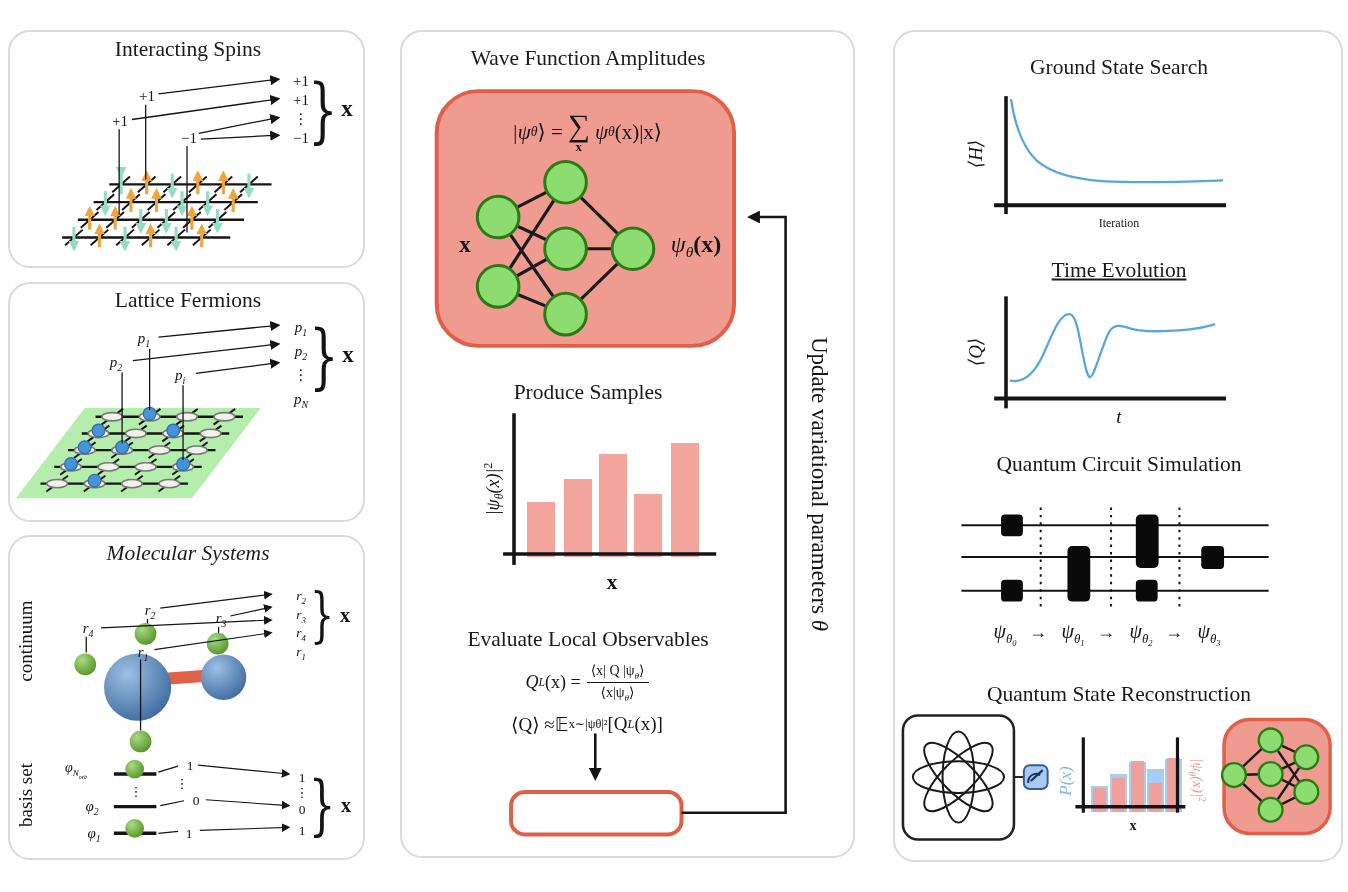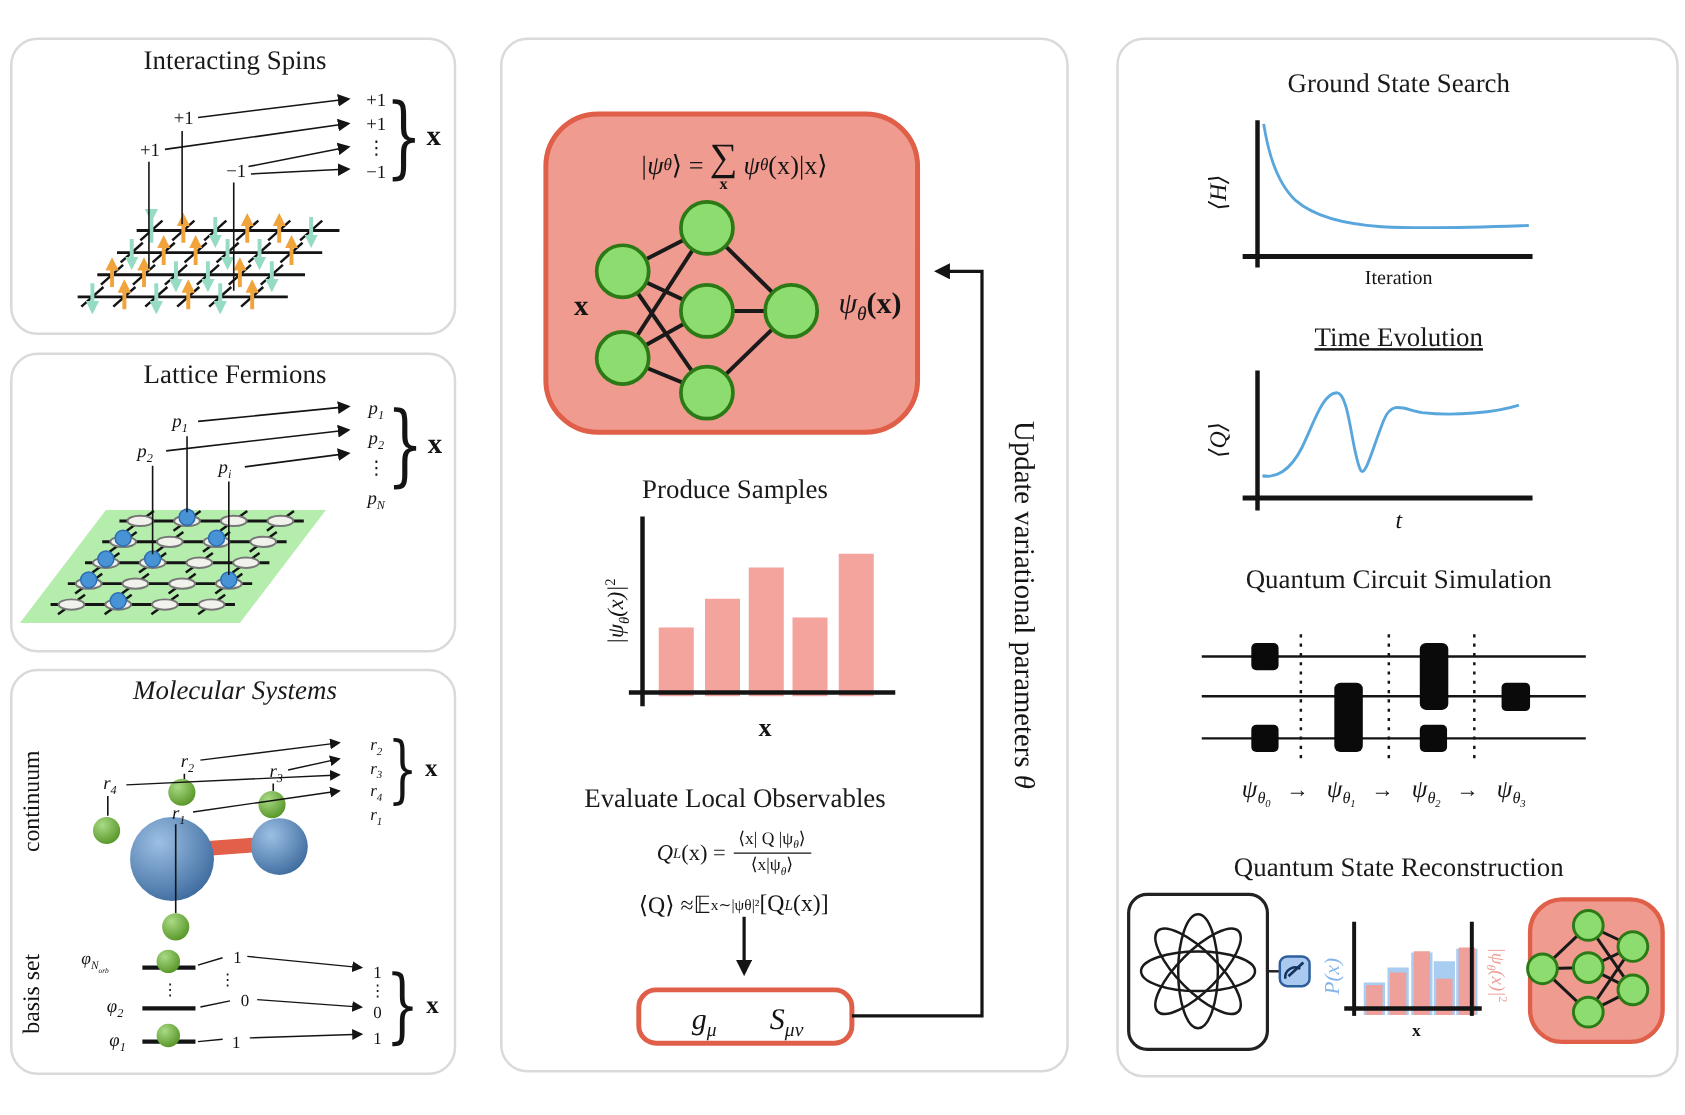--- a/index.html
+++ b/index.html
@@ -341,20 +341,21 @@
       <circle cx="233" cy="217" r="21"></circle>
     </g>
     <g stroke="#141414">
       <line x1="113" y1="383" x2="113" y2="536" stroke-width="3.6"></line>
       <line x1="102" y1="525" x2="317" y2="525" stroke-width="3.6"></line>
     </g>
     <line x1="195" y1="706" x2="195" y2="750" stroke="#141414" stroke-width="2.6" marker-end="url(#mfb)"></line>
     <rect x="110" y="765" width="172" height="43" rx="14" fill="#ffffff" stroke="#e05f49" stroke-width="4"></rect>
     <path d="M282,786 L387,786 L387,185 L352,185" fill="none" stroke="#141414" stroke-width="2.6" marker-end="url(#mfb)"></path>
   </svg>
+  <div class="ptitle" style="left:186px;top:26px;">Wave Function Amplitudes</div>
   <div class="eqrow" style="left:55px;top:72px;width:260px;height:56px;font-size:21px;">
     <span class="it">|ψ</span>
       <sub class="it">θ</sub>
       <span>⟩ =</span>
     <span class="sumstack">
         <span class="sg">∑</span>
         <span class="su">x</span>
       </span>
     <span class="it">ψ</span>
       <sub class="it">θ</sub>
@@ -375,24 +376,20 @@
       <span class="den"><span>⟨x|ψ</span><sub class="it">θ</sub><span>⟩</span></span>
     </span>
   </div>
   <div class="eqrow" style="left:45px;top:678px;width:280px;height:28px;font-size:19px;">
     <span>⟨Q⟩ ≈ </span>
       <span style="font-family:'DejaVu Sans',sans-serif;">𝔼</span>
       <sub>x∼|ψθ|²</sub>
       <span> [Q</span>
       <sub class="it">L</sub>
       <span>(x)]</span>
-  </div>
-  <div class="gbox-inner it" style="left:110px;top:765px;width:172px;height:43px;padding:0 20px;">
-    <span><span>g</span><sub>μ</sub></span>
-    <span><span>S</span><sub>μν</sub></span>
   </div>
   <span class="rotcw" style="left:417px;top:452px;font-size:23px;"><span>Update variational parameters </span><i>θ</i></span>
 </div>
 
 <div class="panel" style="left:893px;top:30px;width:450px;height:832px;text-align:right;">
   <div class="abs" style="left:194px;top:712px;width:95px;height:68px;">
     <div class="rbar-blue" style="left: 1.5px; width: 17px; height: 26px;"></div>
     <div class="rbar-blue" style="left: 20.5px; width: 17px; height: 38px;"></div>
     <div class="rbar-blue" style="left: 39.5px; width: 17px; height: 50px;"></div>
     <div class="rbar-blue" style="left: 57.5px; width: 17px; height: 43px;"></div>
@@ -468,21 +465,21 @@
           <circle cx="379" cy="713" r="12"></circle>
           <circle cx="379" cy="747" r="12"></circle>
         <circle cx="379" cy="783" r="12"></circle>
           <circle cx="415" cy="730" r="12"></circle>
           <circle cx="415" cy="765" r="12"></circle>
       </g>
     </g>
   </svg>
   <div class="ptitle" style="left:224px;top:35px;">Ground State Search</div>
   <span class="rotccw it" style="left:80px;top:122px;font-size:19px;">⟨H⟩</span>
-  <span class="lbl" style="left:224px;top:191px;font-size:16px;">Iteration</span>
+  <span class="lbl" style="left:224px;top:191px;font-size:12px;">Iteration</span>
   <div class="ptitle" style="left:224px;top:238px;text-decoration:underline;">Time Evolution</div>
   <span class="rotccw it" style="left:80px;top:320px;font-size:19px;">⟨Q⟩</span>
   <span class="lbl it" style="left:224px;top:385px;font-size:19px;">t</span>
   <div class="ptitle" style="left:224px;top:432px;">Quantum Circuit Simulation</div>
   <span class="state" style="left:110px;top:602px;"><span>ψ</span><sub><i>θ</i><sub>0</sub></sub></span>
   <span class="sarrow" style="left:143px;top:600px;">→</span>
   <span class="state" style="left:178px;top:602px;"><span>ψ</span><sub><i>θ</i><sub>1</sub></sub></span>
   <span class="sarrow" style="left:211px;top:600px;">→</span>
   <span class="state" style="left:246px;top:602px;"><span>ψ</span><sub><i>θ</i><sub>2</sub></sub></span>
   <span class="sarrow" style="left:279px;top:600px;">→</span>

